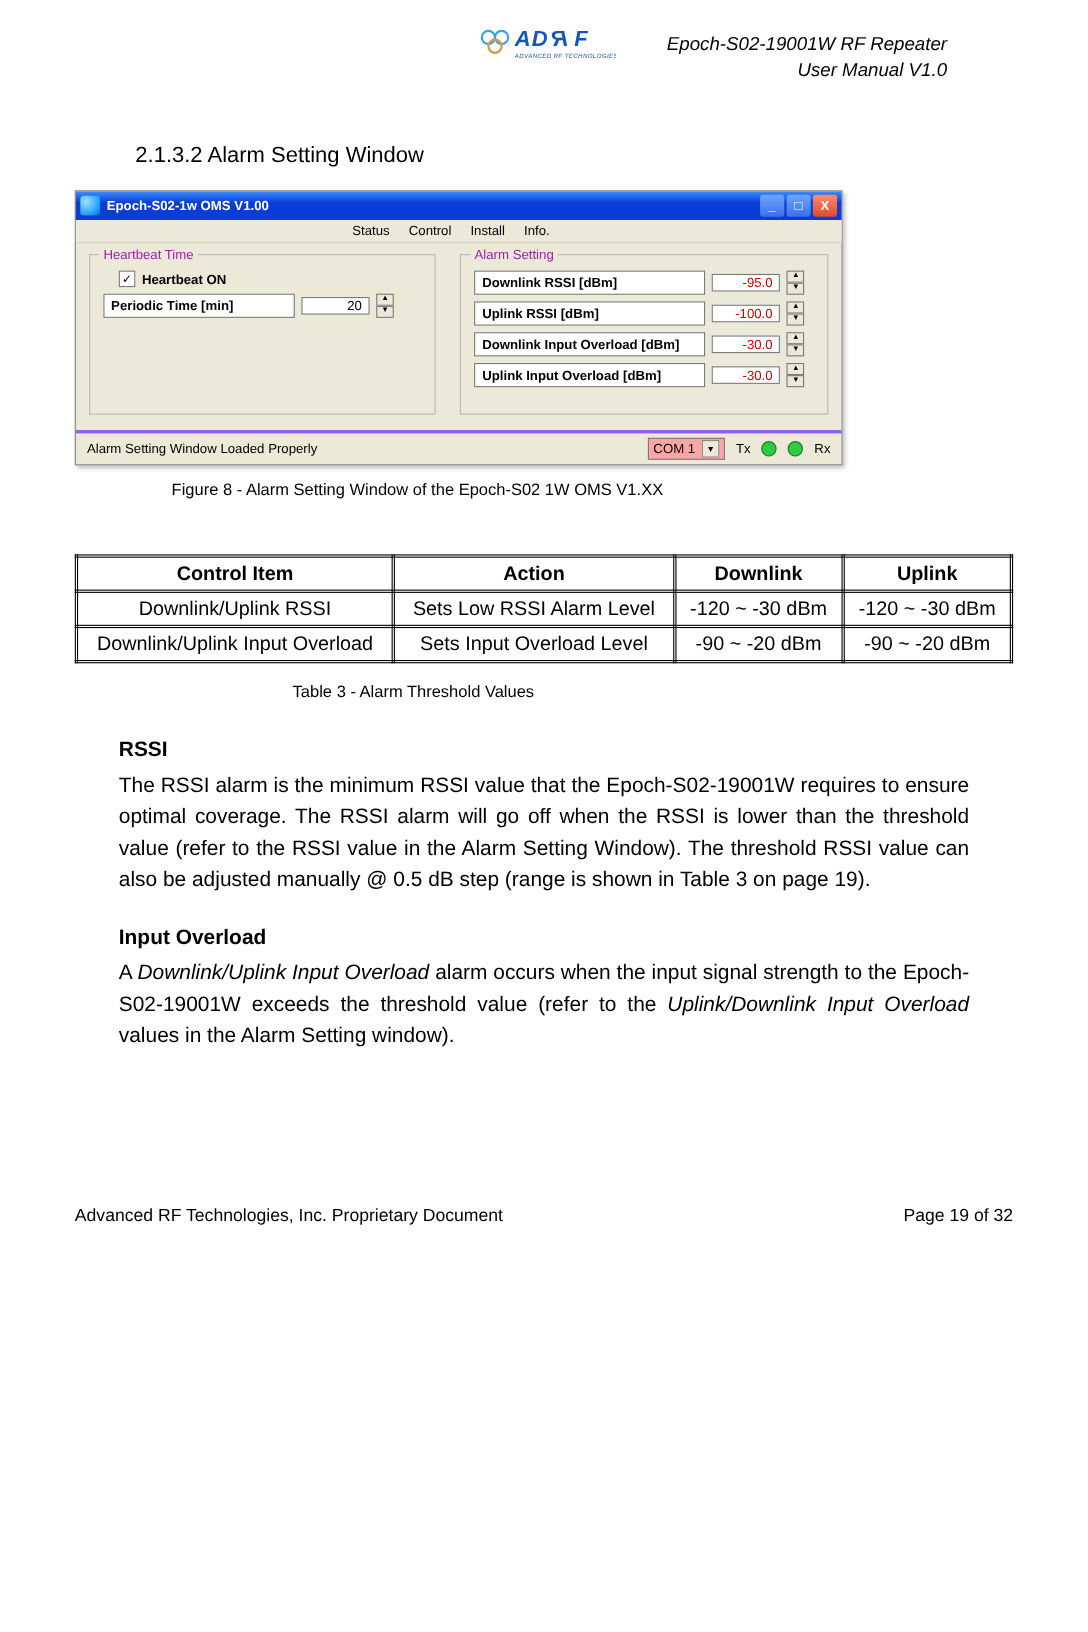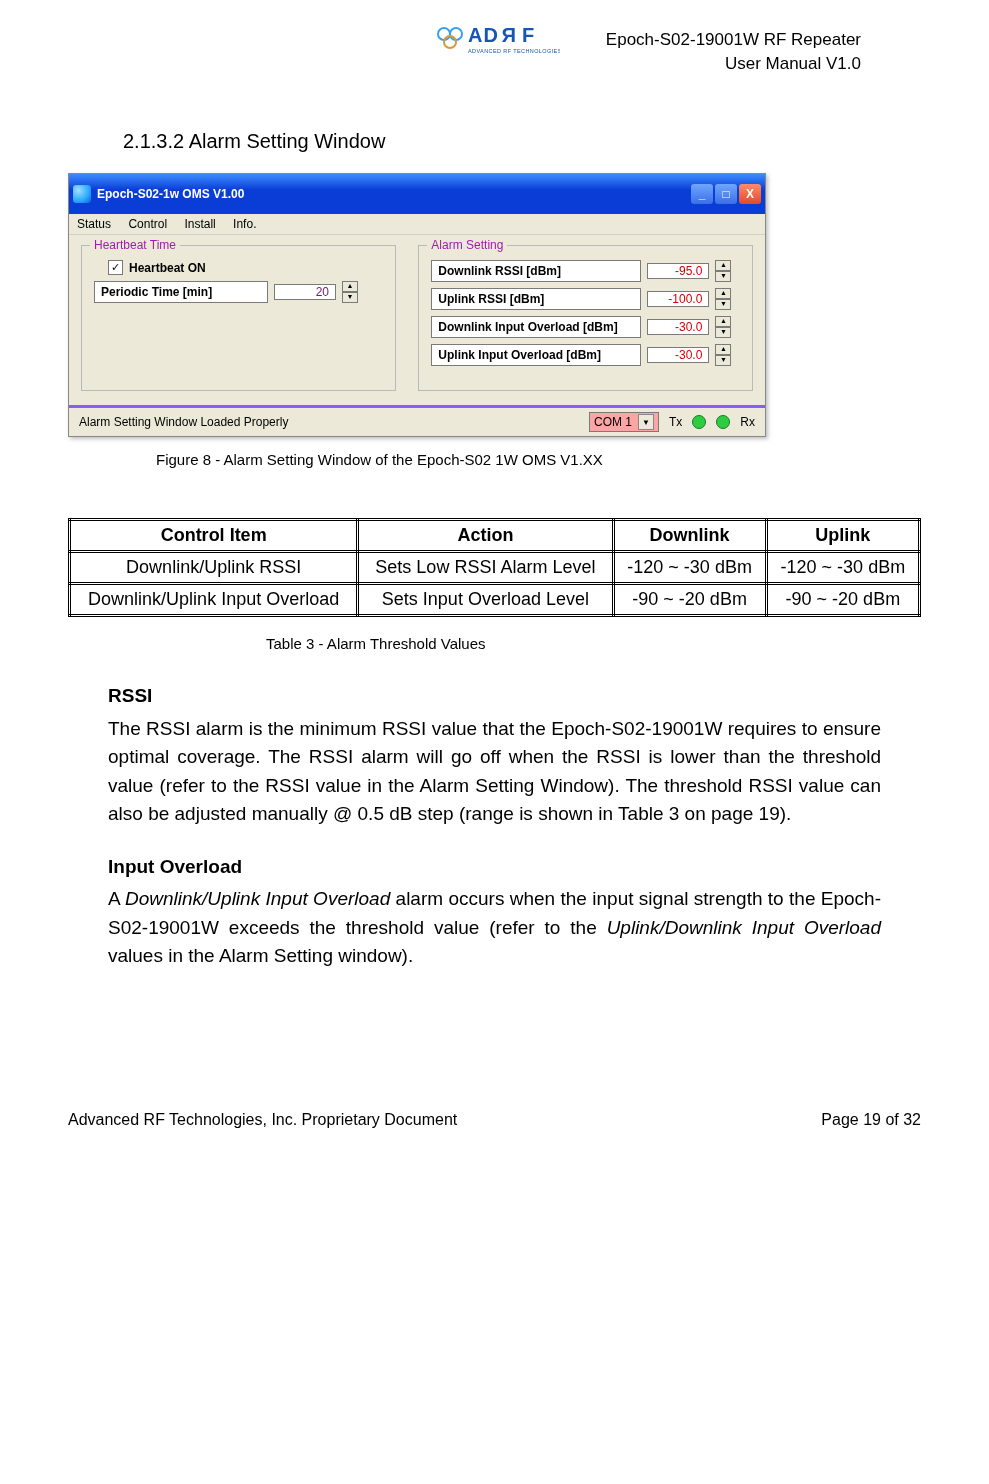--- a/index.html
+++ b/index.html
@@ -15,20 +15,21 @@
     padding: 20px 68px 40px 68px;
     box-sizing: border-box;
     position: relative;
   }
   .header-row {
     display: flex;
     align-items: flex-start;
     justify-content: center;
     position: relative;
     height: 60px;
+    font-style: italic;
   }
   .logo {
     position: absolute;
     left: 50%;
     transform: translateX(-50%);
     top: 0;
   }
   .logo svg { display:block; }
   .header-right {
     position: absolute;
@@ -46,21 +47,21 @@
   .shot {
     margin-left: 0px;
     width: 696px;
     border: 1px solid #888;
     background: #ece9d8;
     font-family: Tahoma, sans-serif;
     font-size: 12px;
     box-shadow: 2px 2px 4px rgba(0,0,0,0.25);
   }
   .titlebar {
-    height: 40px;
+    height: 26px;
     background: linear-gradient(to bottom, #3c8cff 0%, #0a3dd6 40%, #0a3dd6 100%);
     display: flex;
     align-items: center;
     padding: 0 4px;
     color: #fff;
     font-weight: bold;
   }
   .titlebar .app-icon {
     width: 18px; height: 18px;
     background: radial-gradient(circle at 30% 30%, #9fe0ff, #2aa8ff 60%, #0a5ed6);
@@ -77,20 +78,21 @@
     font-family: Arial, sans-serif;
   }
   .win-min { background: linear-gradient(#6ea6ff,#3b6fe8); color:#fff; }
   .win-max { background: linear-gradient(#6ea6ff,#3b6fe8); color:#fff; }
   .win-close { background: linear-gradient(#ff8b6b,#e14a2a); color:#fff; }
   .menubar {
     background:#ece9d8;
     padding: 3px 8px;
     border-bottom:1px solid #d4d0c8;
     font-size:12px;
+    text-align:center;
   }
   .menubar span { margin-right: 14px; }
   .shot-body {
     display:flex;
     padding: 10px 12px 14px 12px;
     gap: 22px;
   }
   .fieldset {
     border:1px solid #b9b9b9;
     padding: 14px 12px 18px 12px;
@@ -238,21 +240,21 @@
     <div class="shot-body">
 
       <div class="fieldset hb-box">
         <div class="legend">Heartbeat Time</div>
         <div class="row" style="margin-left:14px;">
           <div class="chk">✓</div>
           <span style="font-weight:bold">Heartbeat ON</span>
         </div>
         <div class="row">
           <div class="field-label">Periodic Time [min]</div>
-          <div class="field-val" style="color:#701a75;">20</div>
+          <div class="field-val" style="color:#000000;">20</div>
           <div class="spinner">
               <div>▲</div>
               <div>▼</div>
             </div>
         </div>
       </div>
 
       <div class="fieldset as-box">
         <div class="legend">Alarm Setting</div>
         <div class="row">

